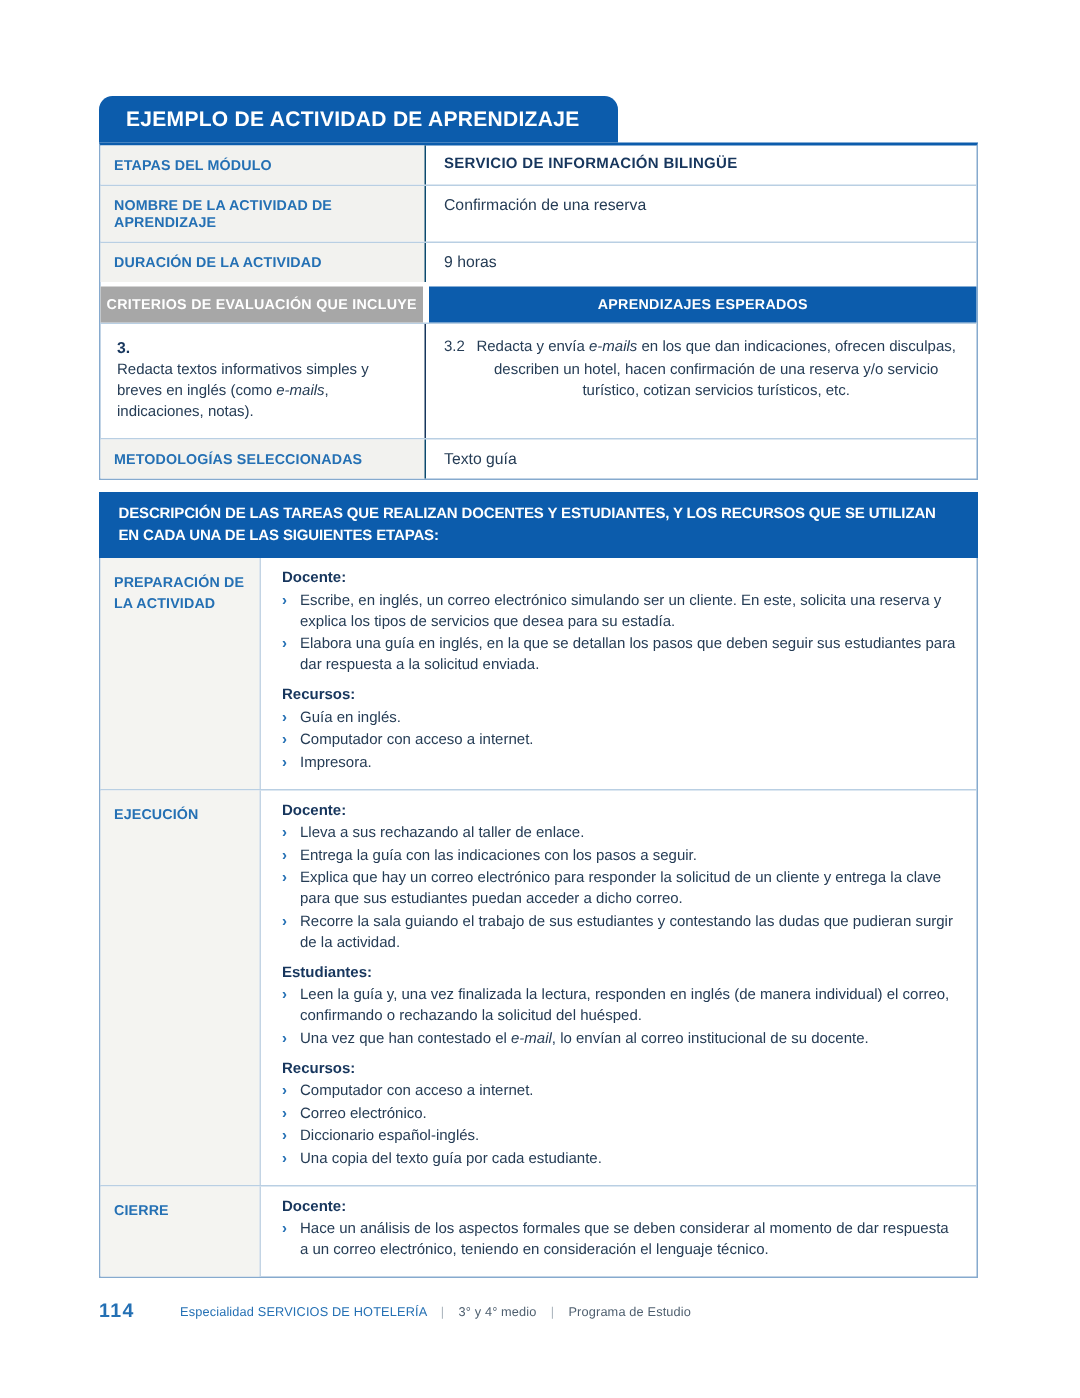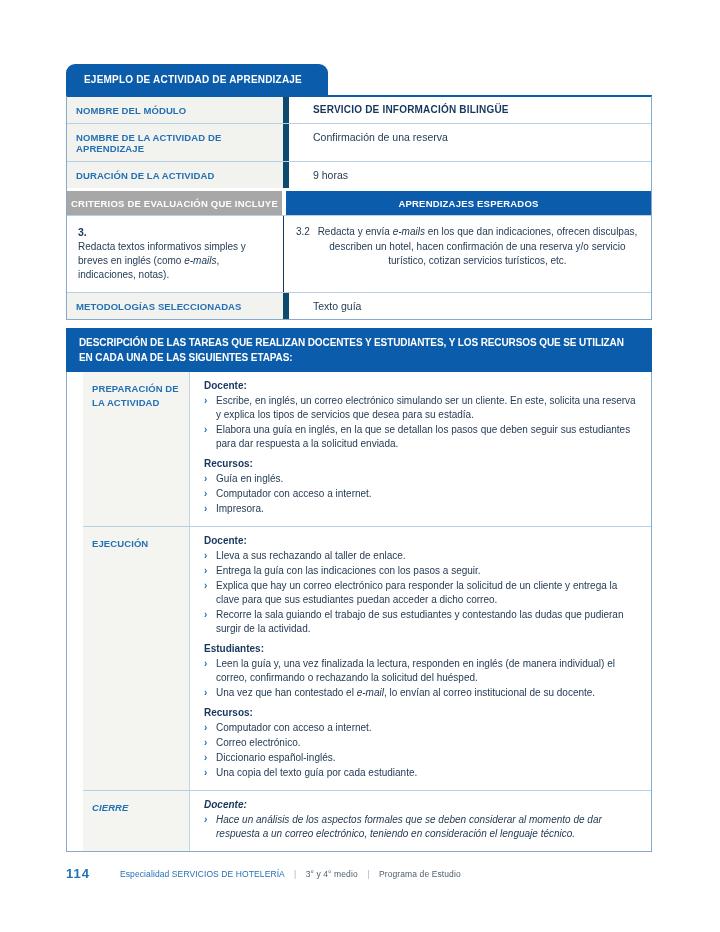--- a/index.html
+++ b/index.html
@@ -8,32 +8,32 @@
   .page {
     position:relative; width:720px; height:932px; background:#ffffff;
     overflow:hidden; margin:0 auto;
   }
   .content { position:absolute; left:66px; top:64px; width:586px; }
 
   
   .tab {
     display:inline-block; background:var(--blue); color:#fff;
     border-radius:9px 9px 0 0; height:31px; line-height:31px;
-    padding:0 26px 0 18px; font-weight:bold; font-size:10px; letter-spacing:.2px;
+    padding:0 26px 0 18px; font-weight:bold; font-size:14px; letter-spacing:.2px;
   }
 
   
   .t1 { border:1px solid #86aace; border-top:2px solid var(--blue); background:#fff; }
   .t1-row { display:grid; grid-template-columns:216px 1fr; border-bottom:1px solid #b9cfe3; }
   .t1-row:last-child { border-bottom:none; }
   .cell-label {
     background:#f2f2ef; color:var(--labelblue); font-weight:bold; font-size:9.5px;
     letter-spacing:.1px; padding:8px 8px 7px 9px;
   }
-  .cell-value { border-left:6px solid #0c4a6e; padding:7px 10px 6px 24px; font-size:10.5px; color:#253c55; }
+  .cell-value { border-left:1px solid #0c4a6e; padding:7px 10px 6px 12px; font-size:10.5px; color:#253c55; }
   .cell-value.caps { font-weight:bold; color:#17365d; font-size:10px; letter-spacing:.2px; }
 
   .hdr-row { display:grid; grid-template-columns:215px 1fr; column-gap:4px; background:#fff; margin:3px 0 0 0; }
   .hdr { color:#fff; font-weight:bold; font-size:9.5px; text-align:center; padding:7px 4px 6px; letter-spacing:.2px; }
   .hdr-left { background:var(--blue); }
   .hdr-right { background:#a7a7a7; }
 
   .body-row { display:grid; grid-template-columns:216px 1fr; border-top:1px solid #b9cfe3; border-bottom:1px solid #b9cfe3; }
   .learning-cell { padding:9px 10px 10px 11px; font-size:10px; line-height:1.42; color:#253c55; }
   .learning-num { font-weight:bold; color:#17365d; font-size:10.5px; }
@@ -42,23 +42,23 @@
   .crit-num { flex:0 0 auto; margin-right:6px; color:#253c55; }
   .crit-text { flex:1;text-align:center; }
 
   
   .banner {
     margin-top:8px; background:var(--blue); color:#fff; font-weight:bold;
     font-size:10px; line-height:1.5; letter-spacing:-0.1px; padding:7px 14px 7px 13px;
   }
 
   
-  .t2 { margin-top:0; border:1px solid #86aace; border-top:none; background:#fff;padding-left:16px; }
+  .t2 { margin-top:0; border:1px solid #86aace; border-top:none; background:#fff; }
   .stage-row { display:grid; grid-template-columns:106px 1fr; border-bottom:1px solid #b9cfe3; }
-  .stage-row:last-child { border-bottom:none;font-style:italic; }
+  .stage-row:last-child { border-bottom:none; }
   .stage-label {
     background:#f4f4f1; color:var(--labelblue); font-weight:bold; font-size:9.5px;
     line-height:1.4; padding:10px 6px 8px 9px; letter-spacing:.1px;
   }
   .stage-content { border-left:1px solid #c3d4e4; padding:7px 14px 9px 14px; }
   .sec-heading { font-weight:bold; color:#17365d; font-size:10px; margin:7px 0 3px 0; }
   .sec-heading:first-child { margin-top:1px; }
   .bullet-line { display:flex; font-size:10px; line-height:1.4; margin:1px 0; }
   .bullet-glyph { flex:0 0 12px; color:var(--labelblue); font-weight:bold; }
   .bullet-text { flex:1; color:#253c55; }
@@ -80,21 +80,21 @@
 <div class="page">
   <div class="content">
 
     <div class="tab">
       <span>EJEMPLO DE ACTIVIDAD DE APRENDIZAJE</span>
     </div>
 
     <div class="t1">
       <div id="info-rows">
           <div class="t1-row">
-            <div class="cell-label">NOMBRE DEL MÓDULO</div>
+            <div class="cell-label">ETAPAS DEL MÓDULO</div>
             <div class="cell-value caps">SERVICIO DE INFORMACIÓN BILINGÜE</div>
           </div>
           <div class="t1-row">
             <div class="cell-label">NOMBRE DE LA ACTIVIDAD DE APRENDIZAJE</div>
             <div class="cell-value">Confirmación de una reserva</div>
           </div>
           <div class="t1-row">
             <div class="cell-label">DURACIÓN DE LA ACTIVIDAD</div>
             <div class="cell-value">9 horas</div>
           </div>

